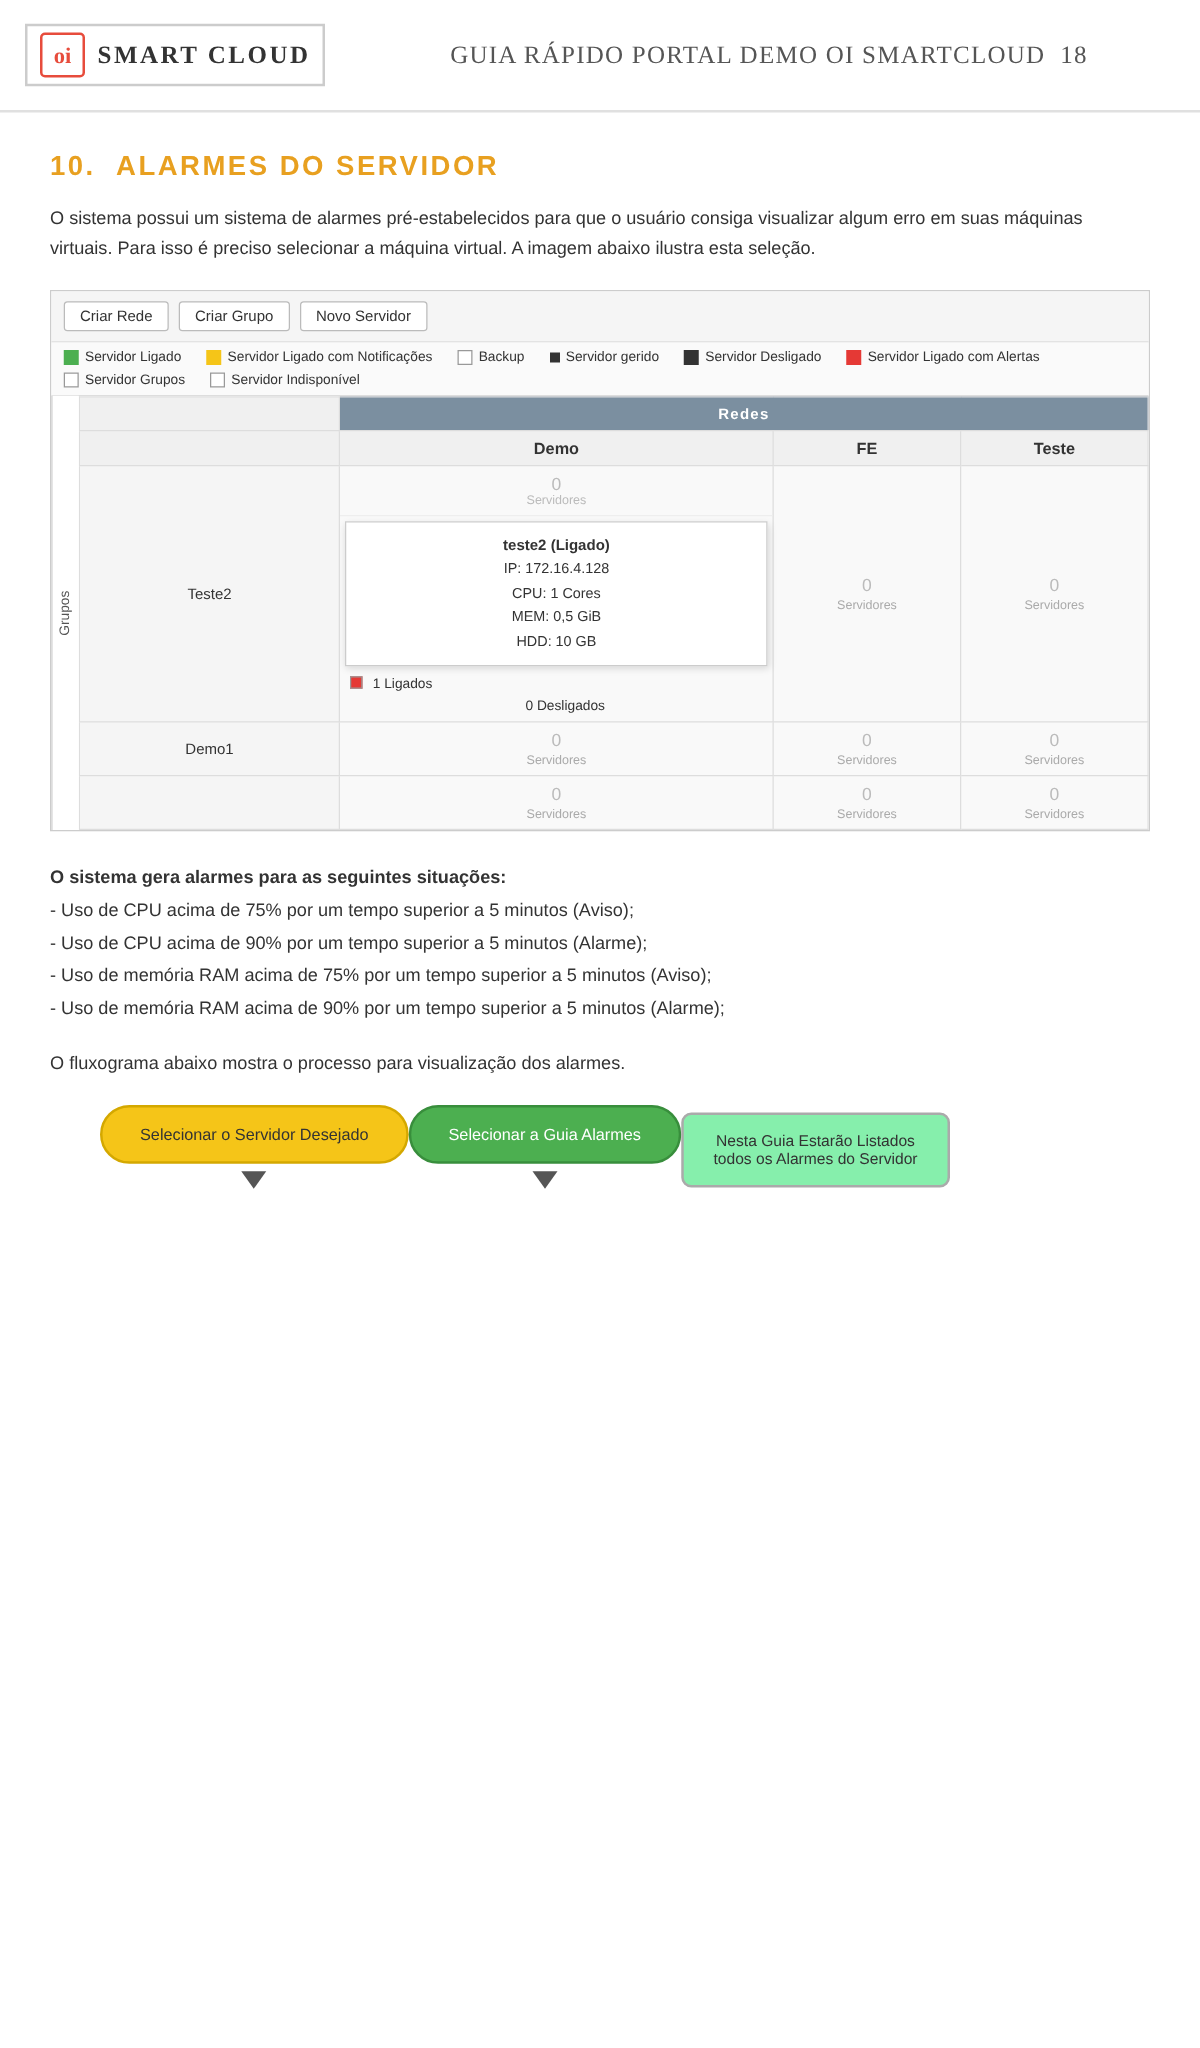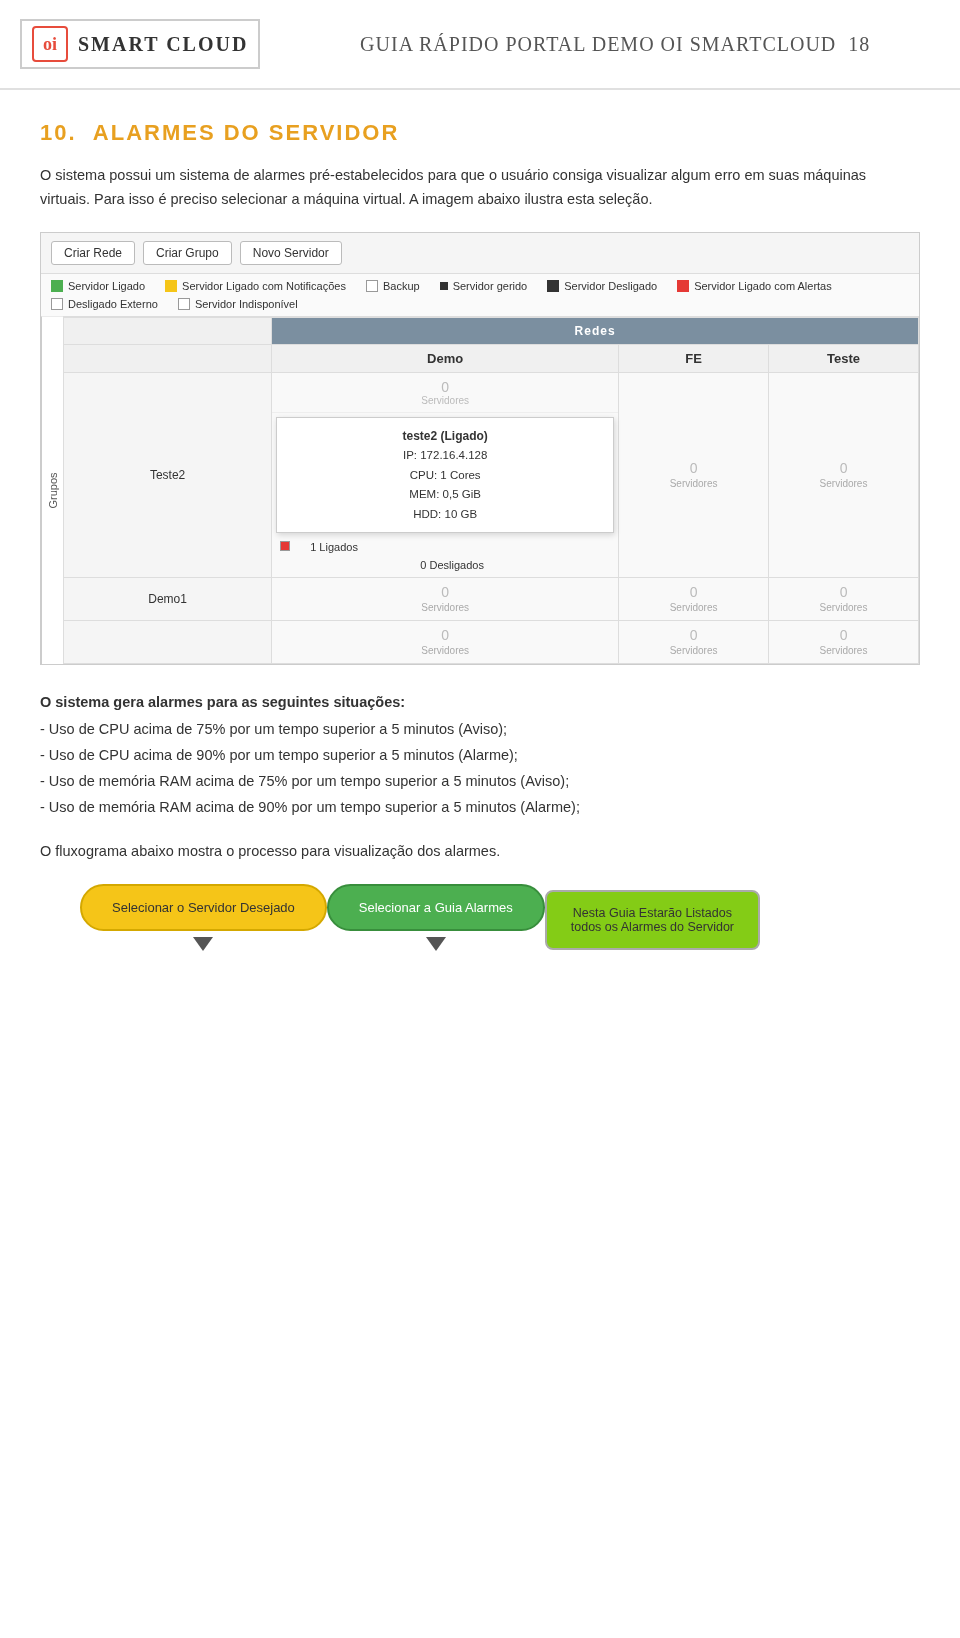--- a/index.html
+++ b/index.html
@@ -228,21 +228,21 @@
       border-radius: 30px;
       padding: 14px 30px;
       font-size: 13px;
       color: #fff;
       font-weight: normal;
       text-align: center;
       min-width: 200px;
       border: 2px solid #388e3c;
     }
     .flow-shape-white {
-      background: #84cc16;
+      background: #86efac;
       border-radius: 8px;
       padding: 14px 24px;
       font-size: 12.5px;
       color: #333;
       text-align: center;
       min-width: 200px;
       border: 2px solid #aaa;
     }
     .flow-arrow {
       width: 0;
@@ -302,21 +302,21 @@
       <div class="legend-item">
         <span class="legend-dot black"></span>
         <span>Servidor Desligado</span>
       </div>
       <div class="legend-item">
         <span class="legend-dot red"></span>
         <span>Servidor Ligado com Alertas</span>
       </div>
       <div class="legend-item">
         <span class="legend-dot empty"></span>
-        <span>Desligado Externo</span>
+        <span>Servidor Grupos</span>
       </div>
       <div class="legend-item">
         <span class="legend-dot empty"></span>
         <span>Servidor Indisponível</span>
       </div>
     </div>
 
     <div class="server-grid-wrapper">
       <div class="grupos-label">Grupos</div>
       <div class="server-grid">
@@ -344,21 +344,21 @@
                   Servidores
                 </div>
 
                 <div style="background:#fff; border:1px solid #ccc; padding:8px 10px; font-size:11.5px; line-height:1.7; margin:4px; box-shadow:1px 2px 6px rgba(0,0,0,0.15);">
                   <div style="font-weight:bold; font-size:12px;">teste2 (Ligado)</div>
                   <div>IP: 172.16.4.128</div>
                   <div>CPU: 1 Cores</div>
                   <div>MEM: 0,5 GiB</div>
                   <div>HDD: 10 GB</div>
                 </div>
-                <div style="display:flex; gap:20px; padding:4px 8px; font-size:11px;">
+                <div style="display:flex; gap:8px; padding:4px 8px; font-size:11px;">
                   <span style="display:inline-block; width:10px; height:10px; background:#e53935; border:1px solid #999;"></span>
                   <span>1 Ligados</span>
                 </div>
                 <div style="padding:2px 8px 6px 22px; font-size:11px; color:#333;">0 Desligados</div>
               </td>
               <td>
                 <span style="font-size:14px; color:#bbb; display:block;">0</span>
                 <span class="server-count">Servidores</span>
               </td>
               <td>

